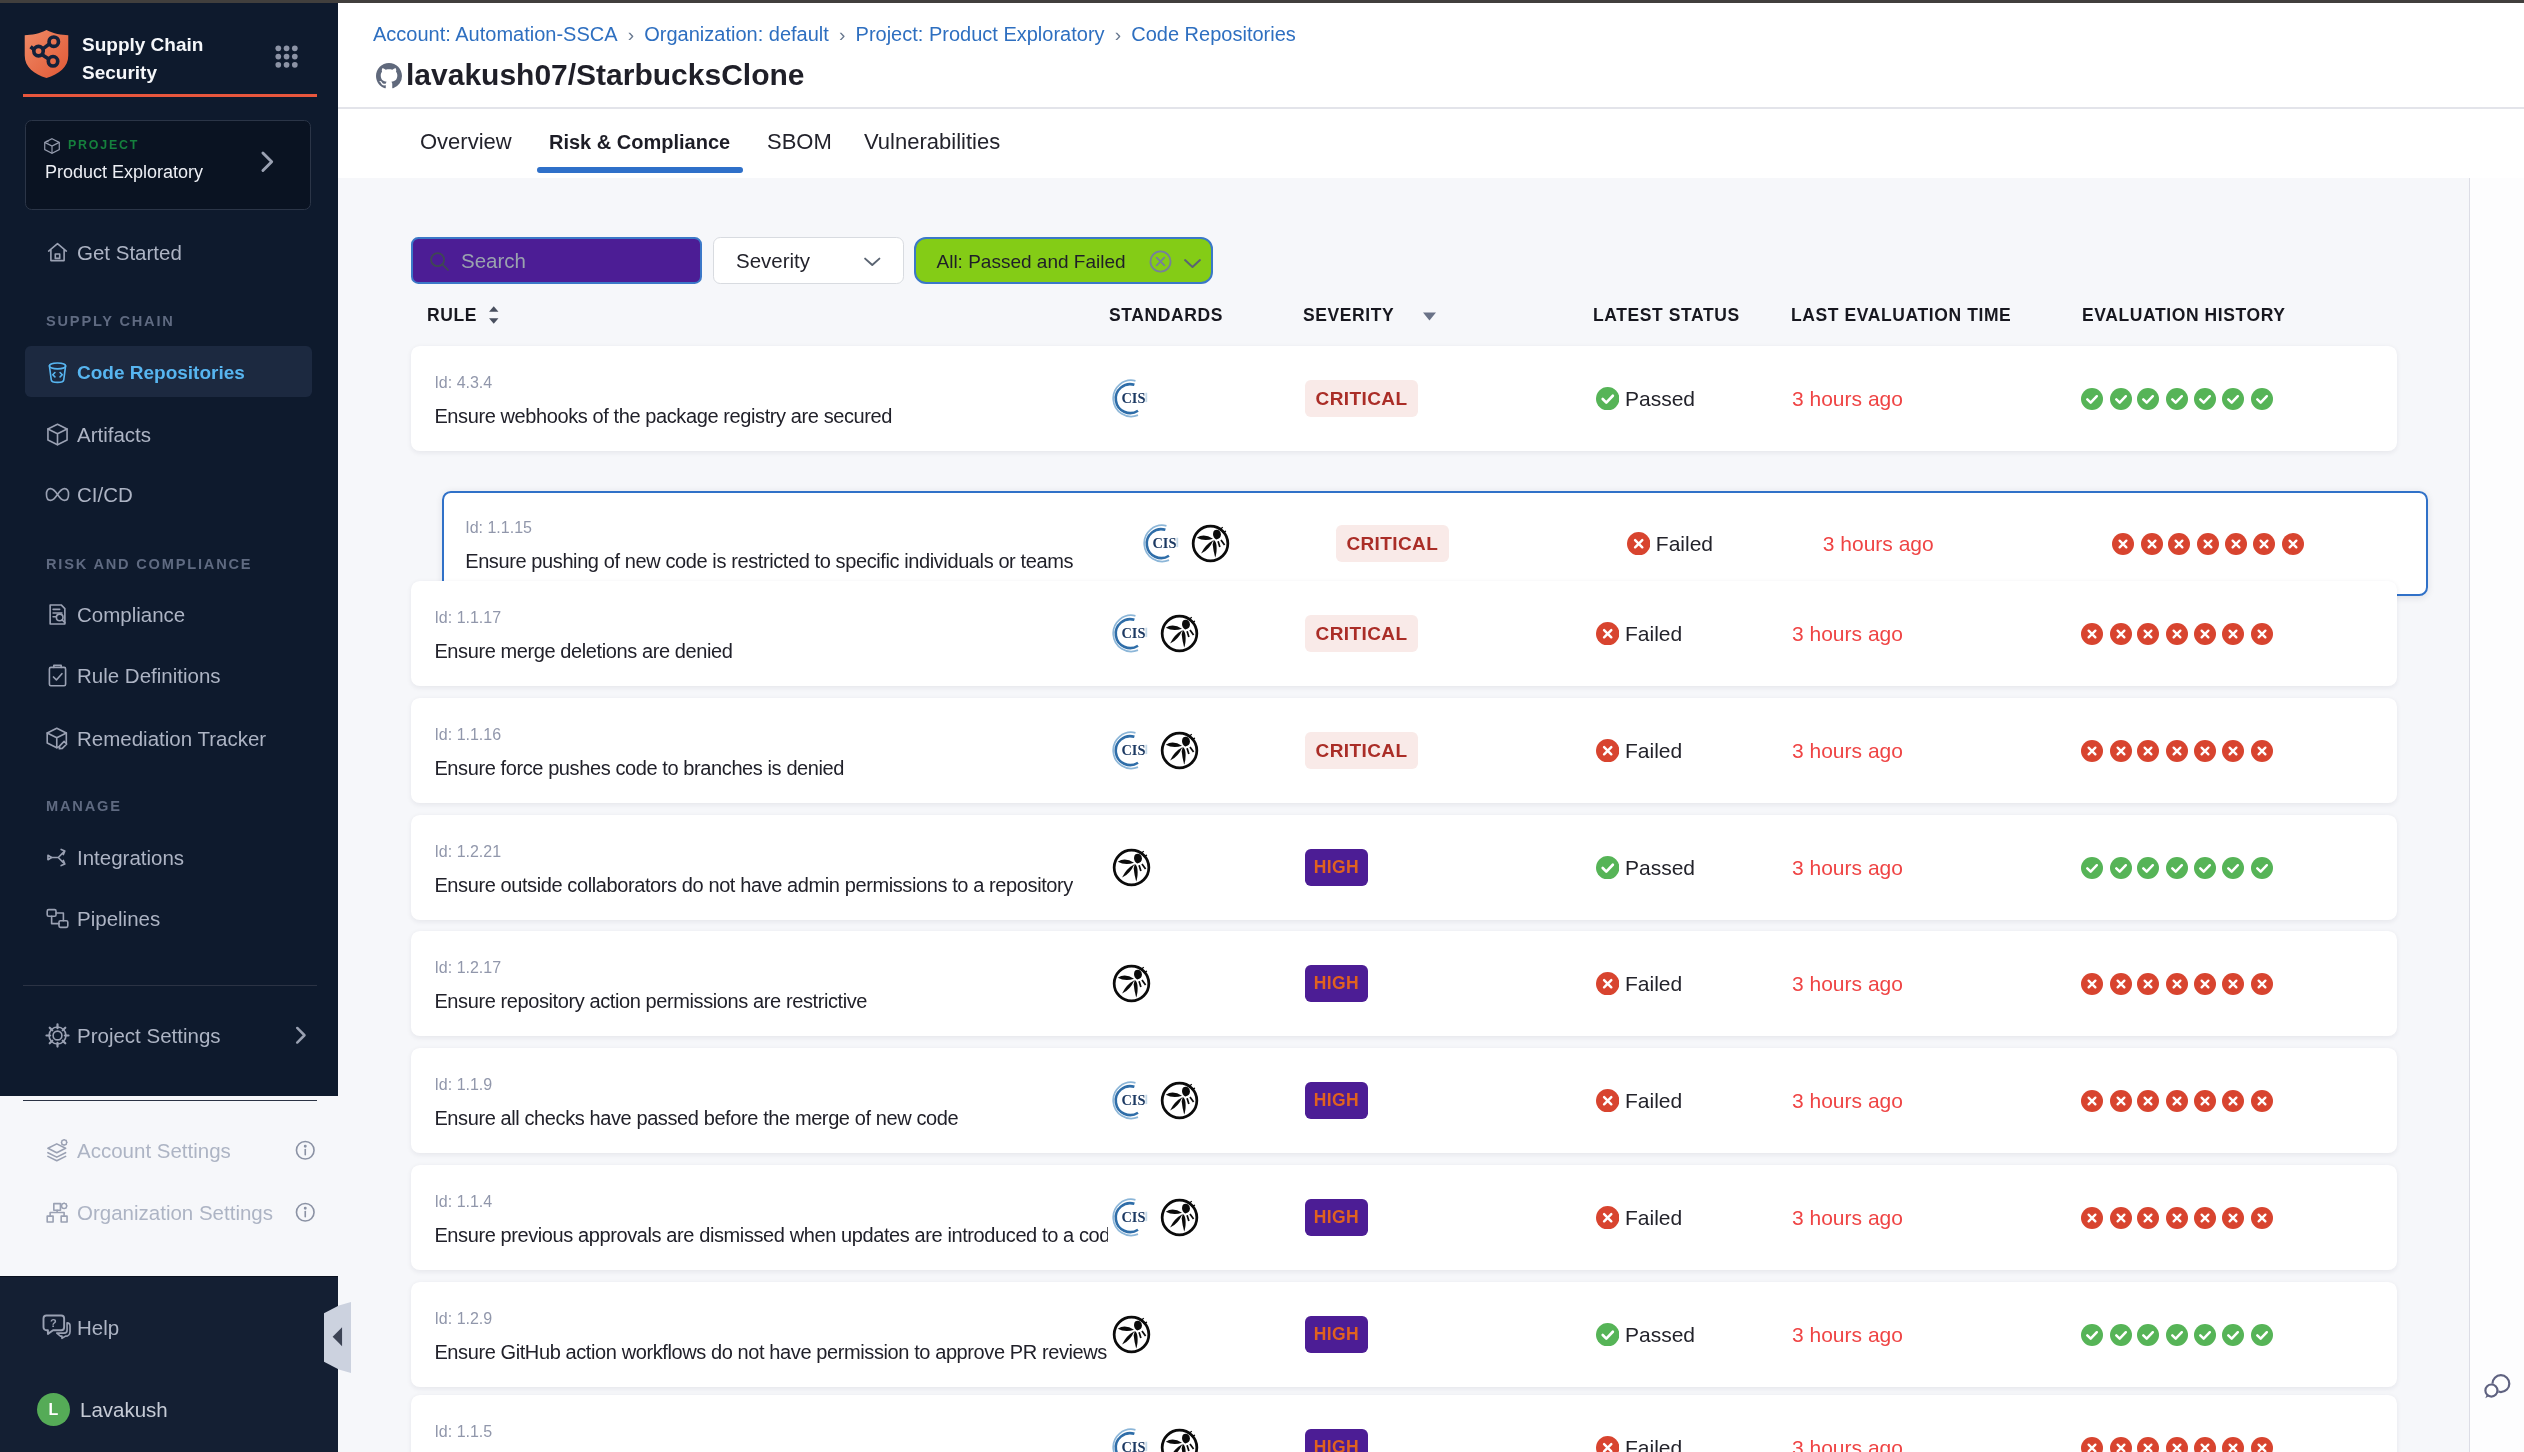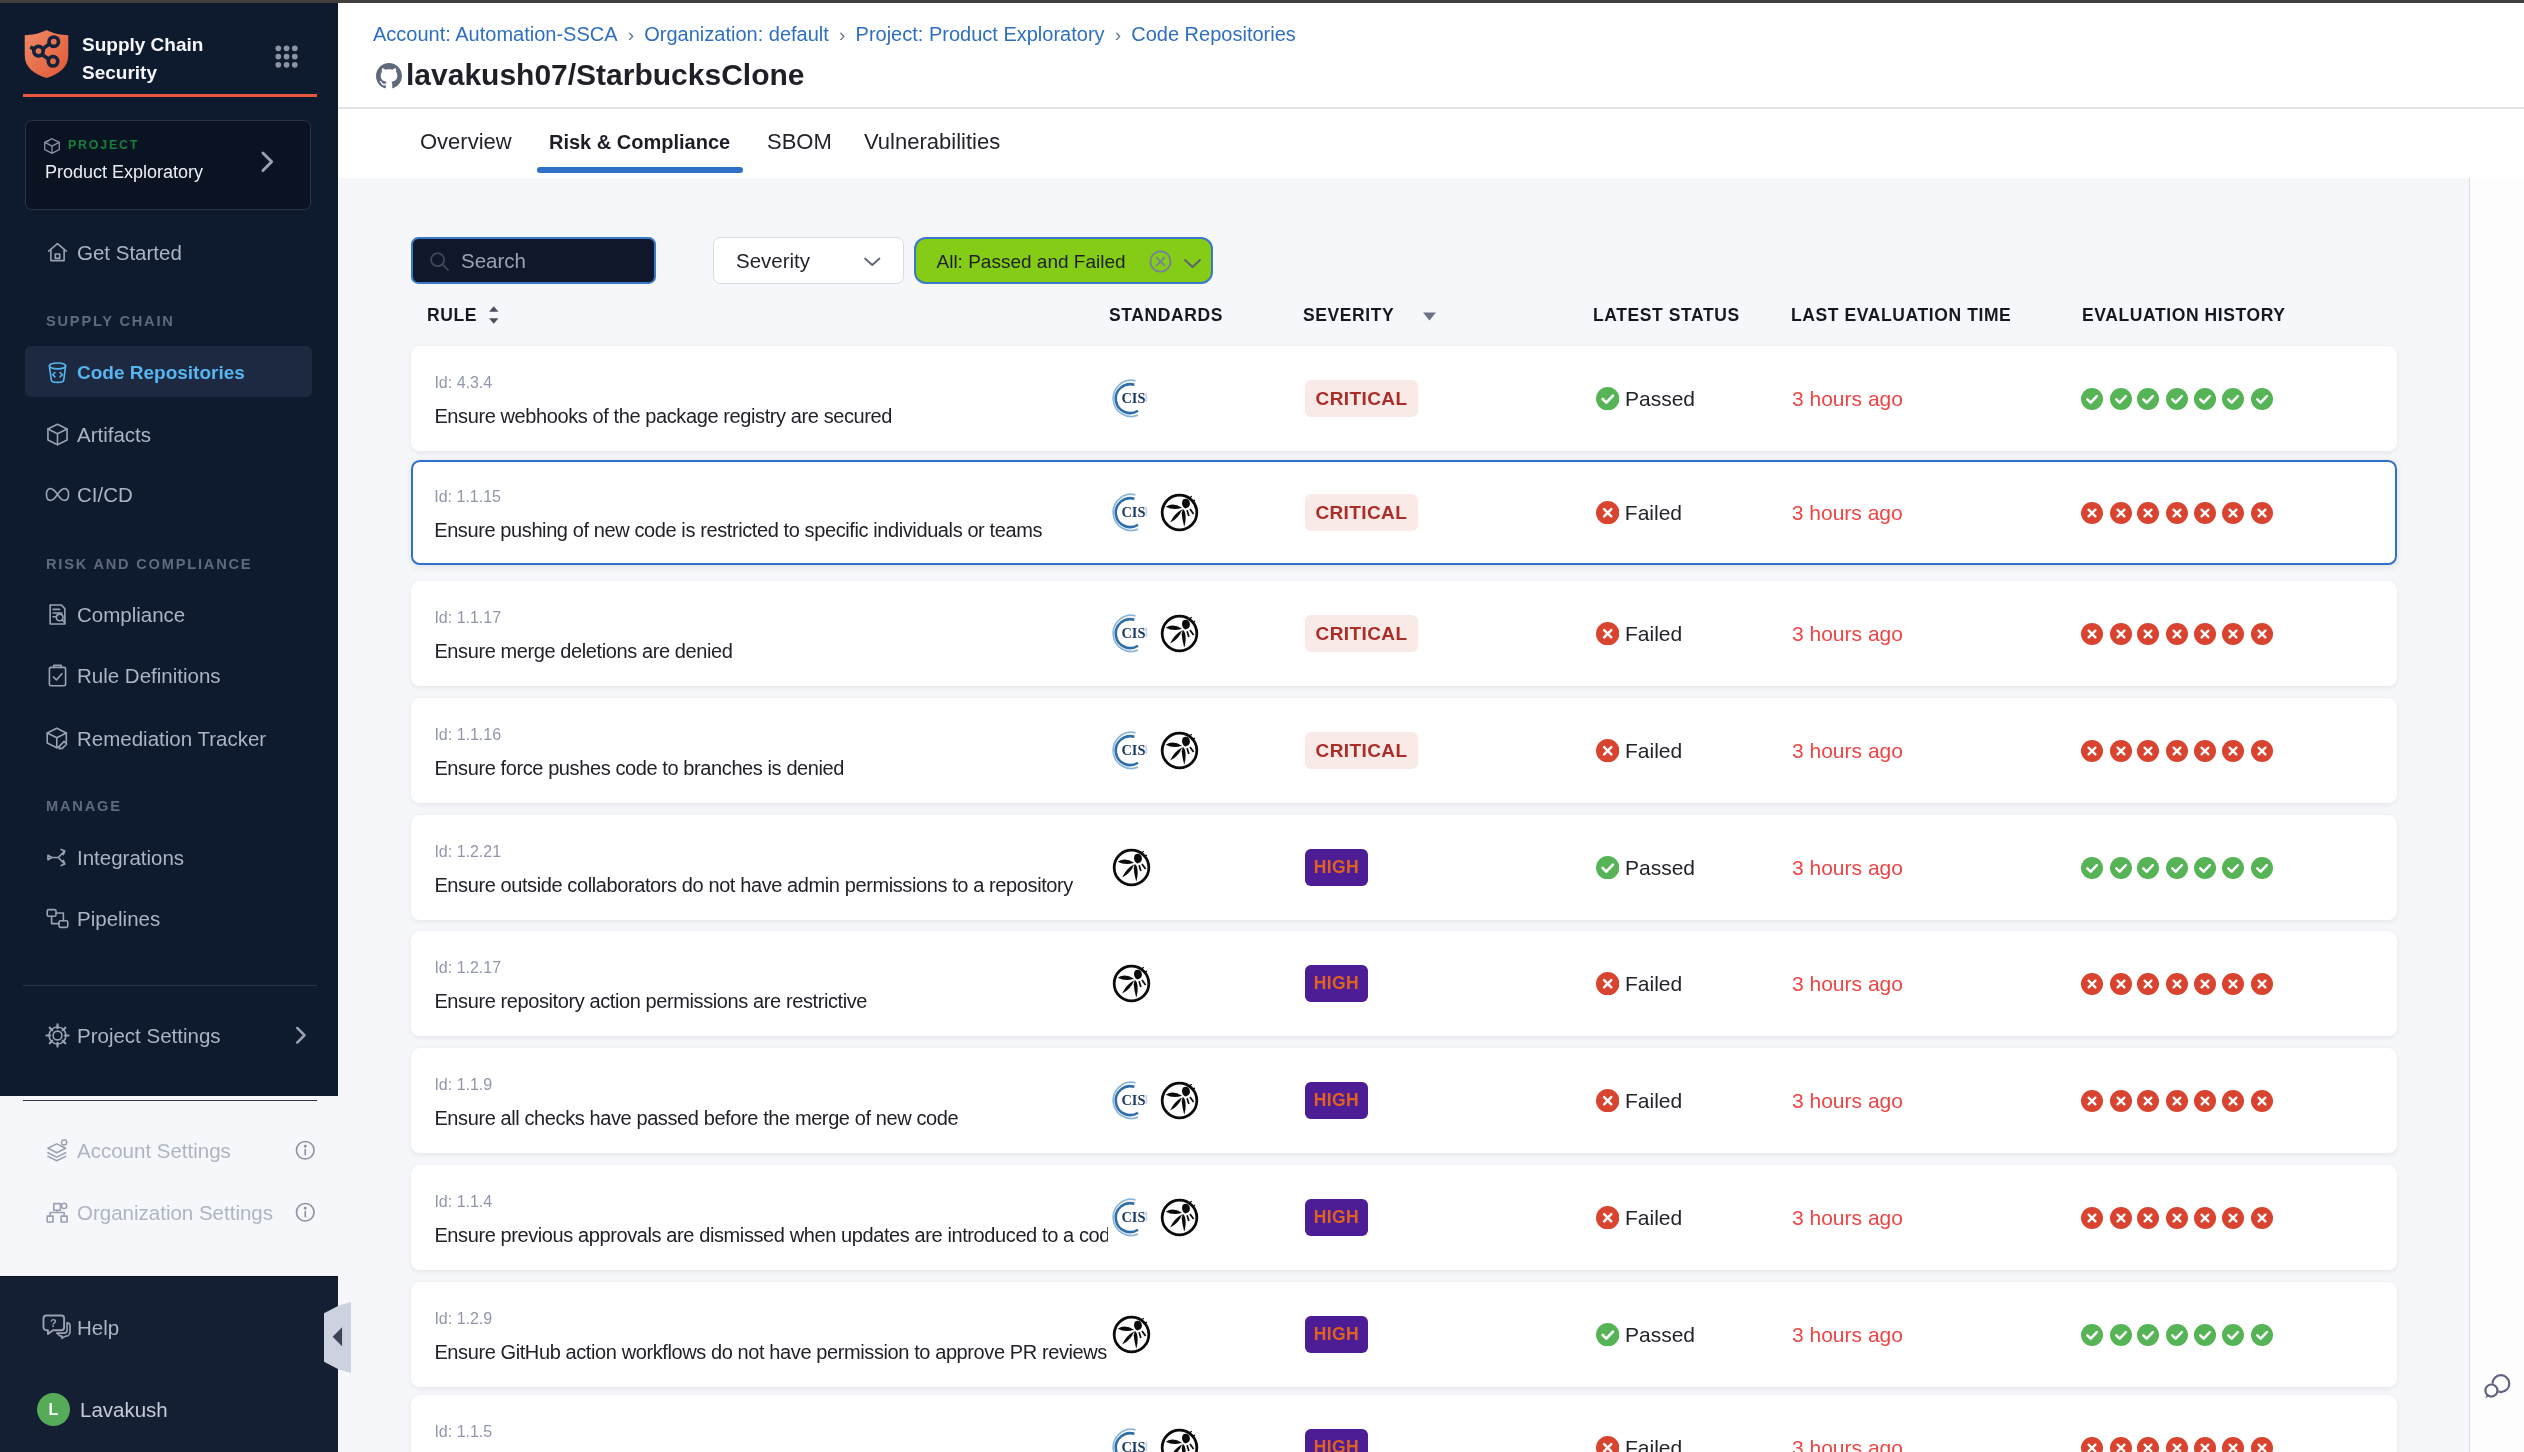--- a/index.html
+++ b/index.html
@@ -208,21 +208,21 @@
   </svg>
 <div class="abs" style="left:406px;top:57px;font-size:30px;line-height:35px;font-weight:bold;color:#1f1f28">lavakush07/StarbucksClone</div>
 <div class="abs" style="left:338px;top:107px;width:2187px;height:1.5px;background:#e3e4ea"></div>
 <div class="abs" style="left:420px;top:129px;font-size:22px;line-height:26px;color:#23232c">Overview</div>
 <div class="abs" style="left:549px;top:129px;font-size:20px;line-height:26px;font-weight:bold;color:#1d1d26">Risk &amp; Compliance</div>
 <div class="abs" style="left:767px;top:129px;font-size:22px;line-height:26px;color:#23232c">SBOM</div>
 <div class="abs" style="left:864px;top:129px;font-size:22px;line-height:26px;color:#23232c">Vulnerabilities</div>
 <div class="abs" style="left:537px;top:167px;width:206px;height:5.8px;border-radius:2.9px;background:#2f70c9"></div>
 <div class="abs" style="left:338px;top:178px;width:2187px;height:1275px;background:#f6f7fa"></div>
 <div class="abs" style="left:2469px;top:178px;width:56px;height:1275px;background:#fdfdfe;border-left:1.5px solid #dcdde6"></div>
-<div class="abs" style="left:411px;top:237px;width:245px;height:47px;background:#0f172a;border:2.2px solid #3b78c8;border-radius:7.3px">
+<div class="abs" style="left:411px;top:237px;width:291px;height:47px;background:#4c1d95;border:2.2px solid #3b78c8;border-radius:7.3px">
 <svg class="abs" style="left:14.6px;top:11px" width="23.4" height="23.4" viewBox="0 0 34 34">
       <g fill="none" stroke="#3f4854" stroke-width="2.6">
         <circle cx="14" cy="14" r="9.5"></circle>
         <path d="M21 21 L29 29" stroke-linecap="round"></path>
       </g>
     </svg>
 <div class="abs" style="left:48px;top:10.2px;font-size:20.5px;line-height:23.4px;color:#9aa3ae">Search</div>
   </div>
 <div class="abs" style="left:713px;top:237px;width:191px;height:47px;background:#fff;border:1.5px solid #d8dbe0;border-radius:7.3px">
 <div class="abs" style="left:22px;top:11px;font-size:20.5px;line-height:23.4px;color:#23232c">Severity</div>
@@ -293,21 +293,21 @@
 </svg>
 <svg class="abs" style="left:1811px;top:42px" width="22" height="22" viewBox="0 0 30 30">
 <circle cx="15" cy="15" r="15" fill="#56b457"></circle>
 <path d="M8.6 15.4 L13.2 20 L21.6 11.2" fill="none" stroke="#fff" stroke-width="3.4" stroke-linecap="round" stroke-linejoin="round"></path>
 </svg>
 <svg class="abs" style="left:1840px;top:42px" width="22" height="22" viewBox="0 0 30 30">
 <circle cx="15" cy="15" r="15" fill="#56b457"></circle>
 <path d="M8.6 15.4 L13.2 20 L21.6 11.2" fill="none" stroke="#fff" stroke-width="3.4" stroke-linecap="round" stroke-linejoin="round"></path>
 </svg>
 </div>
-<div class="card" style="top:460px;border:2.2px solid #3071c8;box-shadow:0 1.5px 7.3px rgba(25,35,55,.10);">
+<div class="card" style="top:491px;border:2.2px solid #3071c8;box-shadow:0 1.5px 7.3px rgba(25,35,55,.10);margin-left:31px;">
 <div class="abs" style="left:-2.2px;top:-2.2px;width:1986px;height:105px">
 <div class="rid">Id: 1.1.15</div>
 <div class="rtitle">Ensure pushing of new code is restricted to specific individuals or teams</div>
 <svg class="abs" style="left:701px;top:32px" width="39" height="41" viewBox="0 0 54 56">
 <path d="M32.5 3.5 A25 25 0 1 0 36 51" fill="none" stroke="#8cb6d8" stroke-width="2.4"></path>
 <path d="M31 9 A20 20 0 1 0 36 45" fill="none" stroke="#2e6da8" stroke-width="3.6"></path>
 <path d="M47.5 20 L47.5 33" stroke="#c3d9e9" stroke-width="2.5"></path>
 <text x="13" y="34" font-family="'Liberation Serif',serif" font-weight="bold" font-size="20" fill="#1d3a63">CIS</text>
 </svg>
 <svg class="abs" style="left:749px;top:33px" width="39" height="39" viewBox="0 0 54 54">

